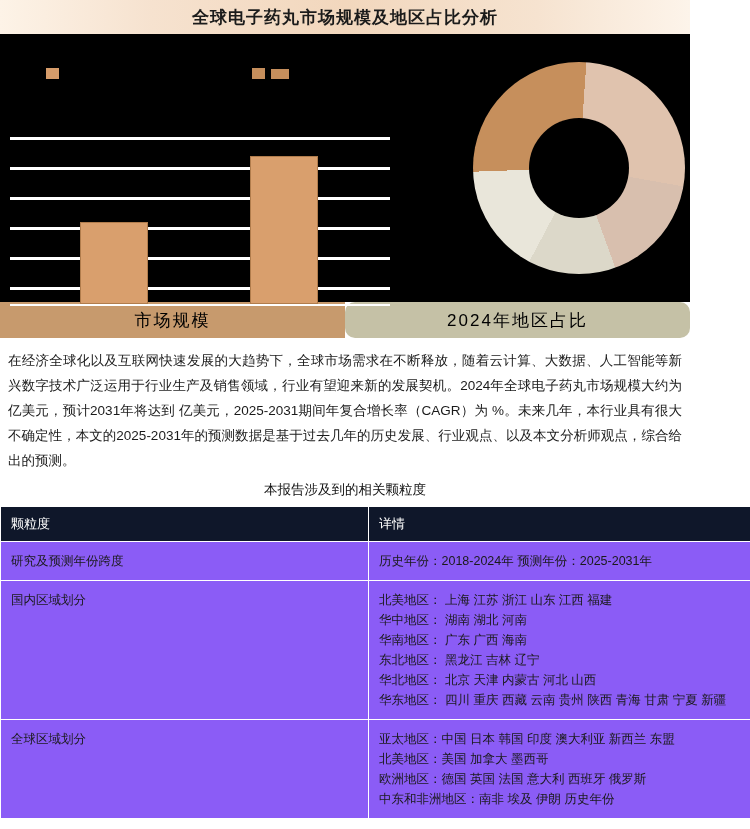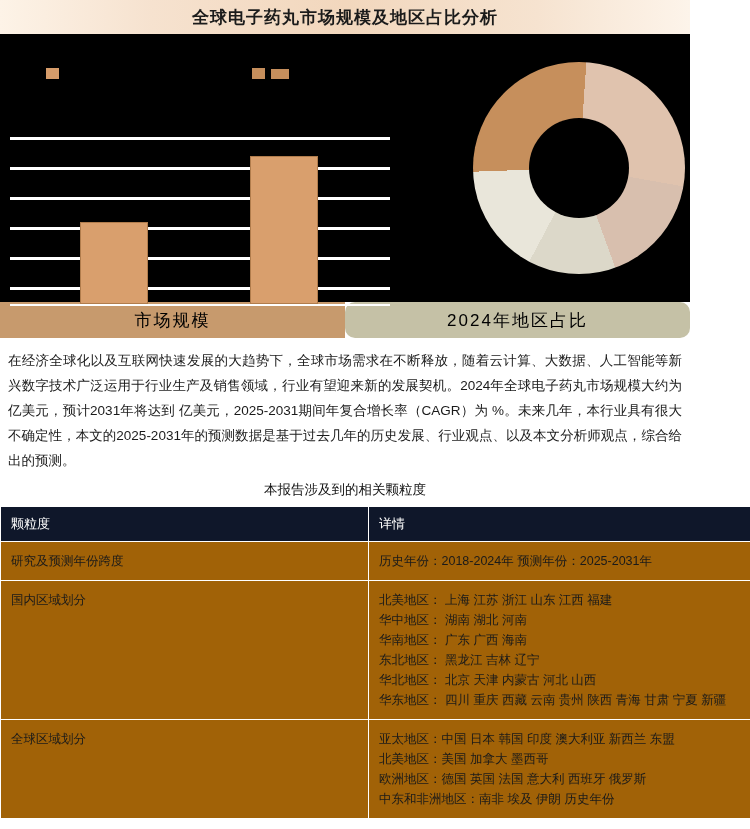--- a/index.html
+++ b/index.html
@@ -206,21 +206,21 @@
   table.granularity th {
     background: #0f172a;
     color: #ffffff;
     font-weight: normal;
     font-size: 13px;
     text-align: left;
     padding: 8px 10px;
     border: 1px solid #ffffff;
   }
   table.granularity td {
-    background: #a16207;
+    background: #8b5cf6;
     border: 1px solid #ffffff;
     padding: 9px 10px;
     vertical-align: top;
     color: #1a1a1a;
     line-height: 20px;
   }
   table.granularity col.c1 { width: 368px; }
   table.granularity col.c2 { width: 382px; }
   .rowlines > div { white-space: nowrap; }
 </style>

